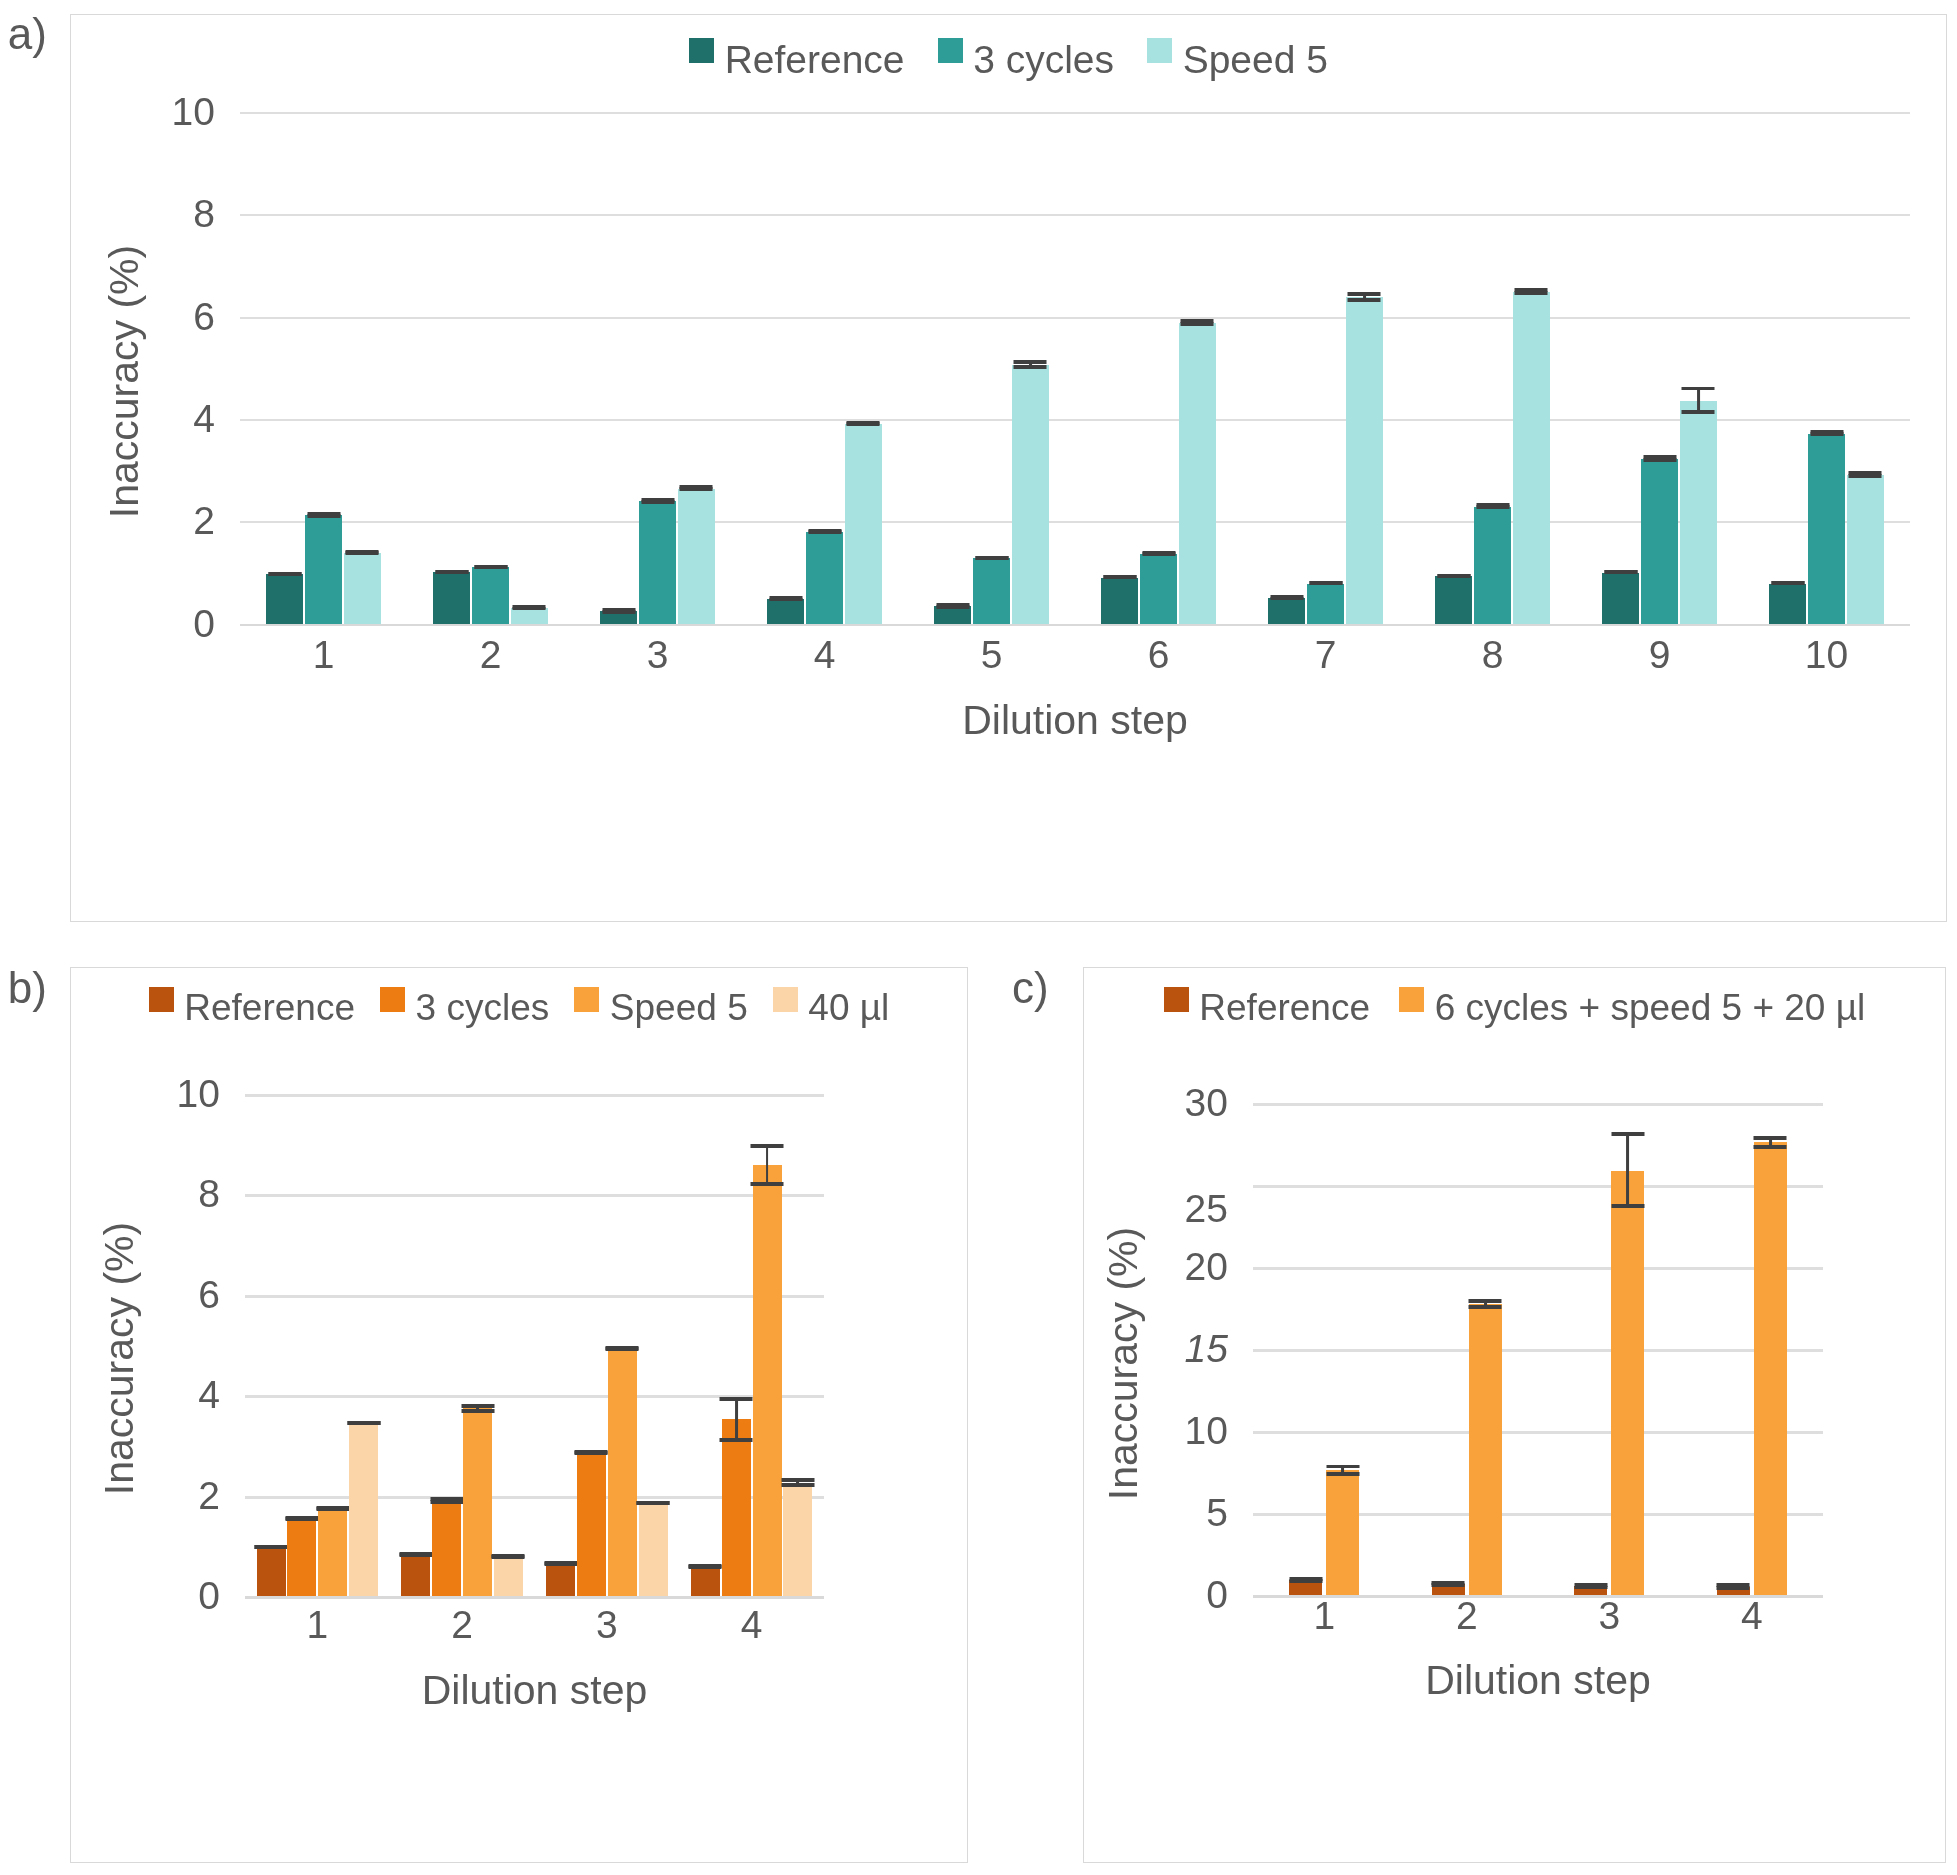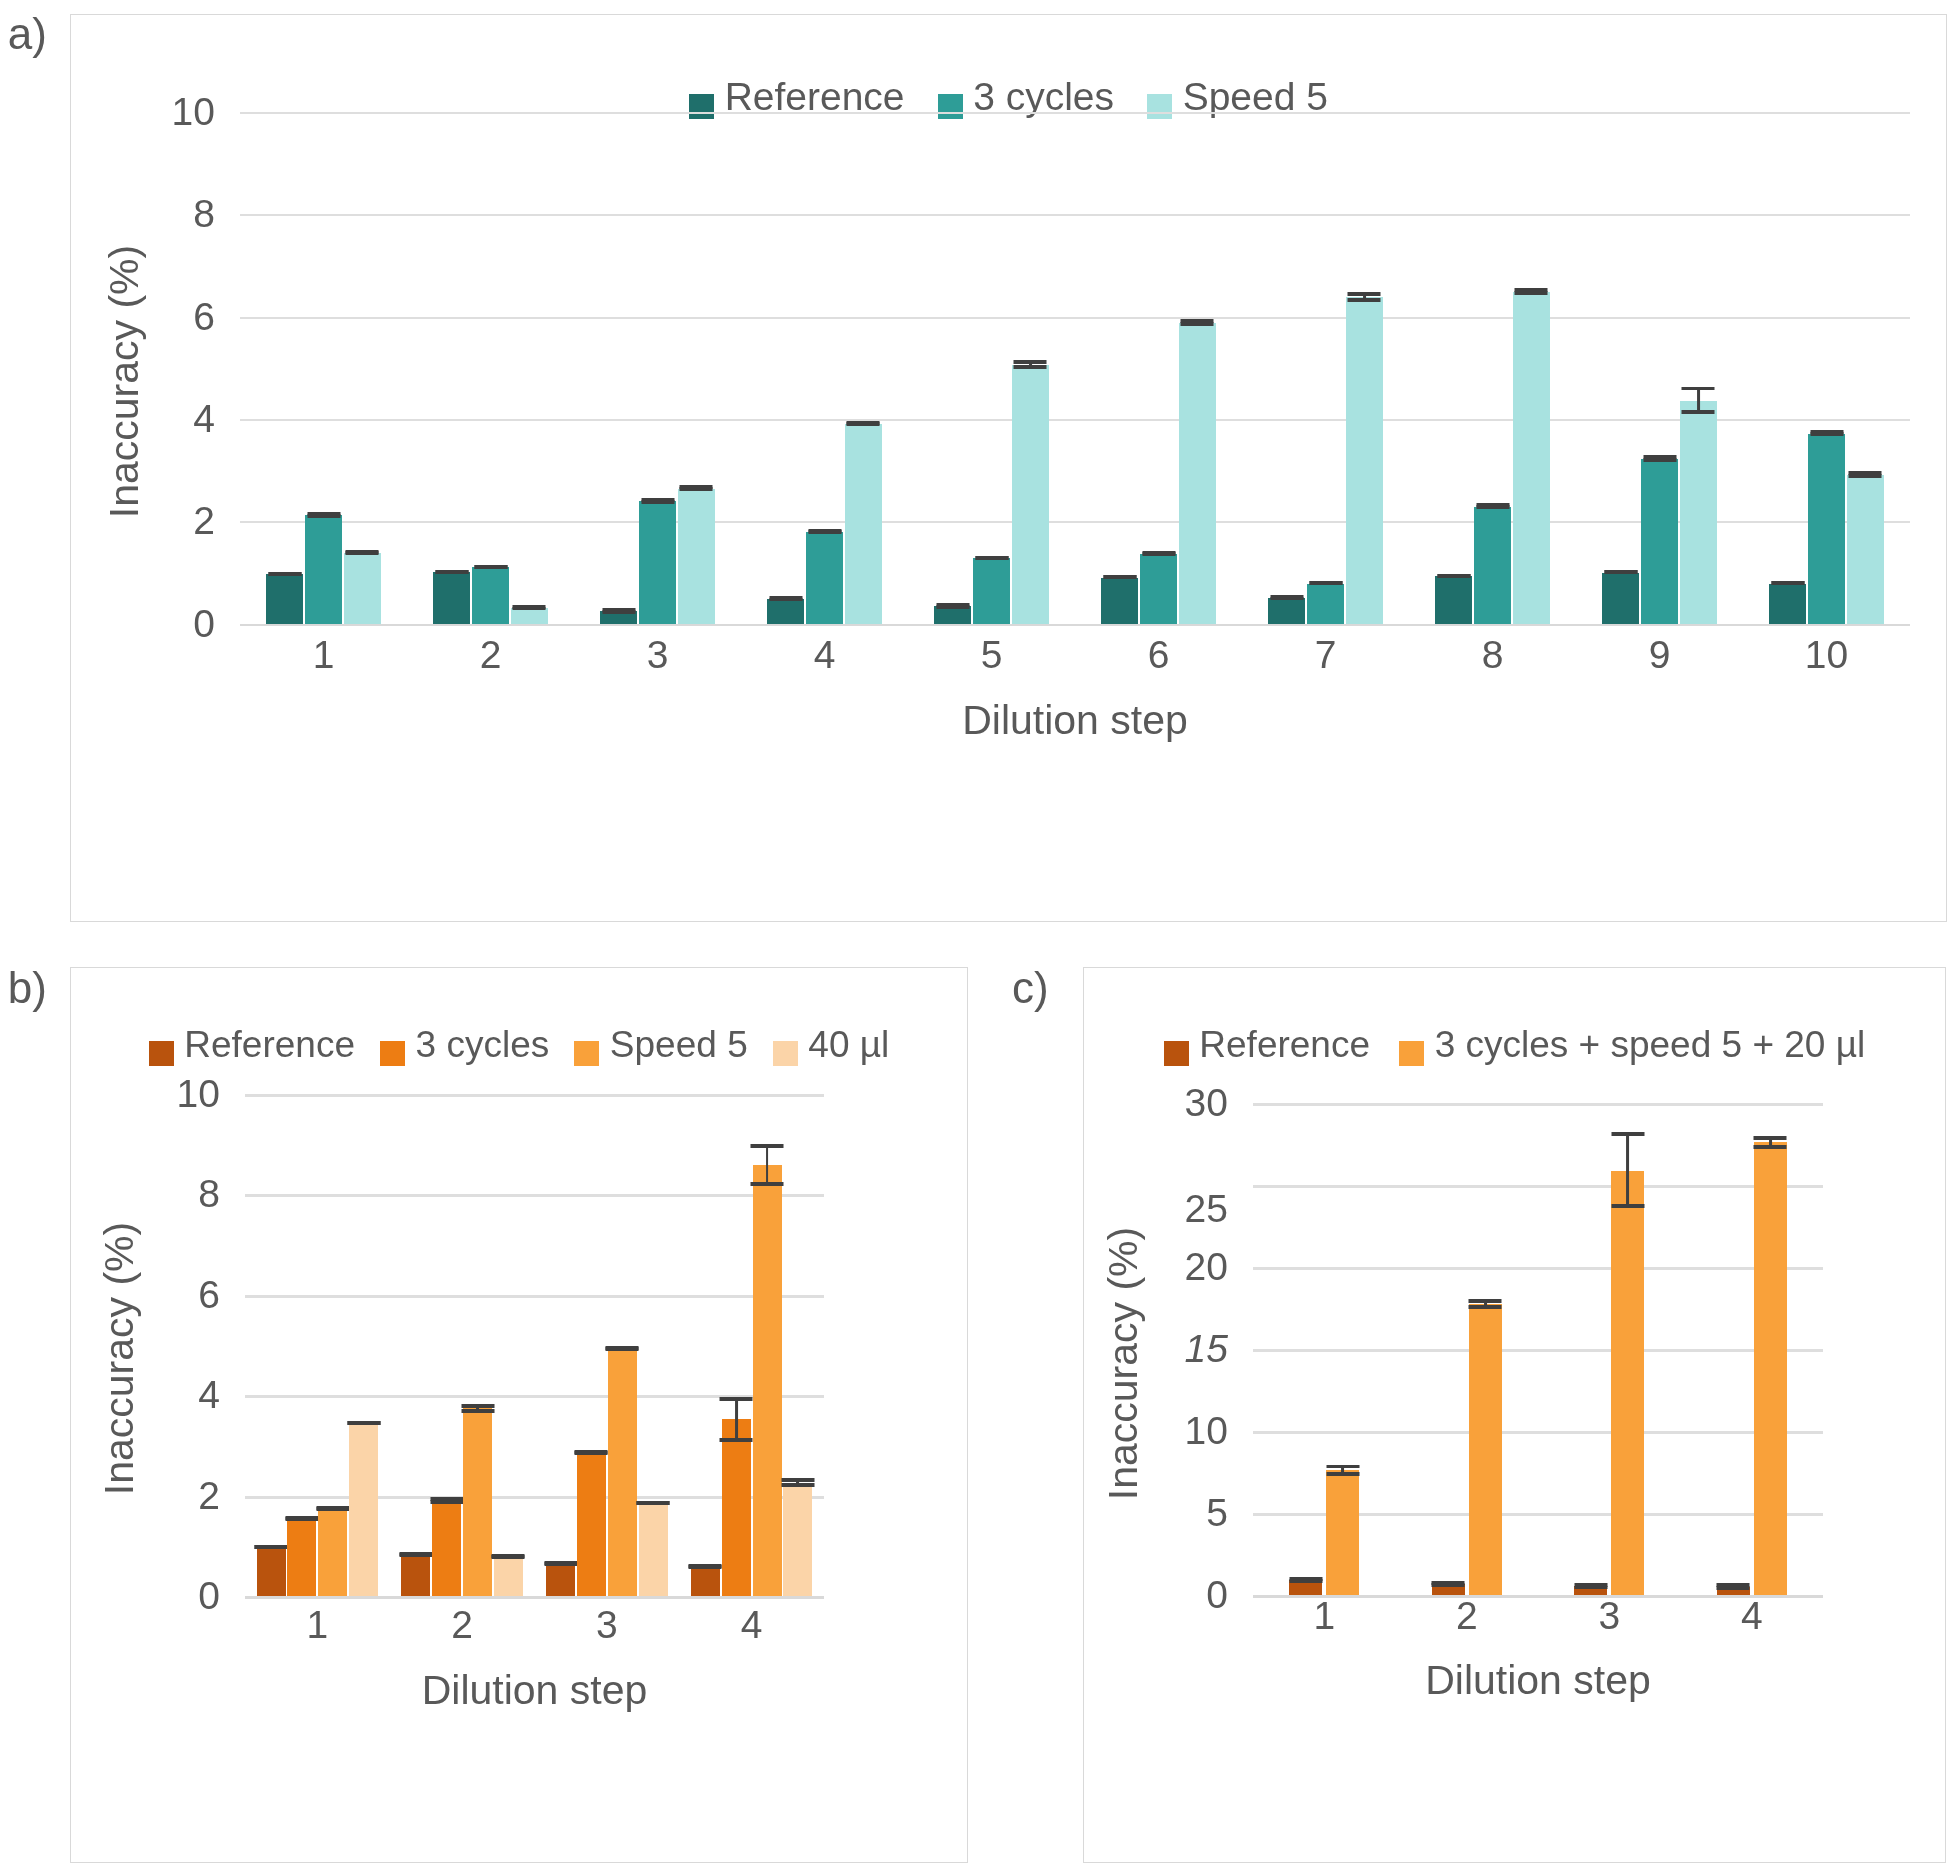--- a/index.html
+++ b/index.html
@@ -41,21 +41,21 @@
   
   .legend {
     position: absolute;
     display: flex;
     align-items: center;
     justify-content: center;
     gap: 33px;
     width: 100%;
     left: 0;
   }
-  .legend-item { display: flex; align-items: flex-end; gap: 10.6px; margin-top: 37px; }
+  .legend-item { display: flex; align-items: flex-start; gap: 10.6px; }
   .legend-swatch { width: 25px; height: 25px; display: block; }
   .legend-label { font-size: 39px; color: #595959; white-space: nowrap; }
 
   #legend-a { top: 23px; }
   #legend-b { top: 19.3px; gap: 25px; }
   #legend-b .legend-label { font-size: 37px; }
   #legend-c { top: 19.3px; gap: 29px; }
   #legend-c .legend-label { font-size: 37px; }
 
   
@@ -711,21 +711,21 @@
 
   <div class="panel-letter" id="letter-c">c)</div>
   <div class="panel" id="panel-c">
     <div class="legend" id="legend-c">
         <div class="legend-item">
           <span class="legend-swatch" style="background: rgb(185, 83, 13);"></span>
           <span class="legend-label">Reference</span>
         </div>
         <div class="legend-item">
           <span class="legend-swatch" style="background: rgb(249, 161, 58);"></span>
-          <span class="legend-label">3 cycles + speed 5 + 20 µl</span>
+          <span class="legend-label">6 cycles + speed 5 + 20 µl</span>
         </div>
       </div>
     <div class="plot" id="plot-c">
         <div class="gridline" style="top: 492px;"></div>
         <div class="ytick" style="top: 492px;">0</div>
         <div class="gridline" style="top: 410px;"></div>
         <div class="ytick" style="top: 410px;">5</div>
         <div class="gridline" style="top: 328px;"></div>
         <div class="ytick" style="top: 328px;">10</div>
         <div class="gridline" style="top: 246px;"></div>

